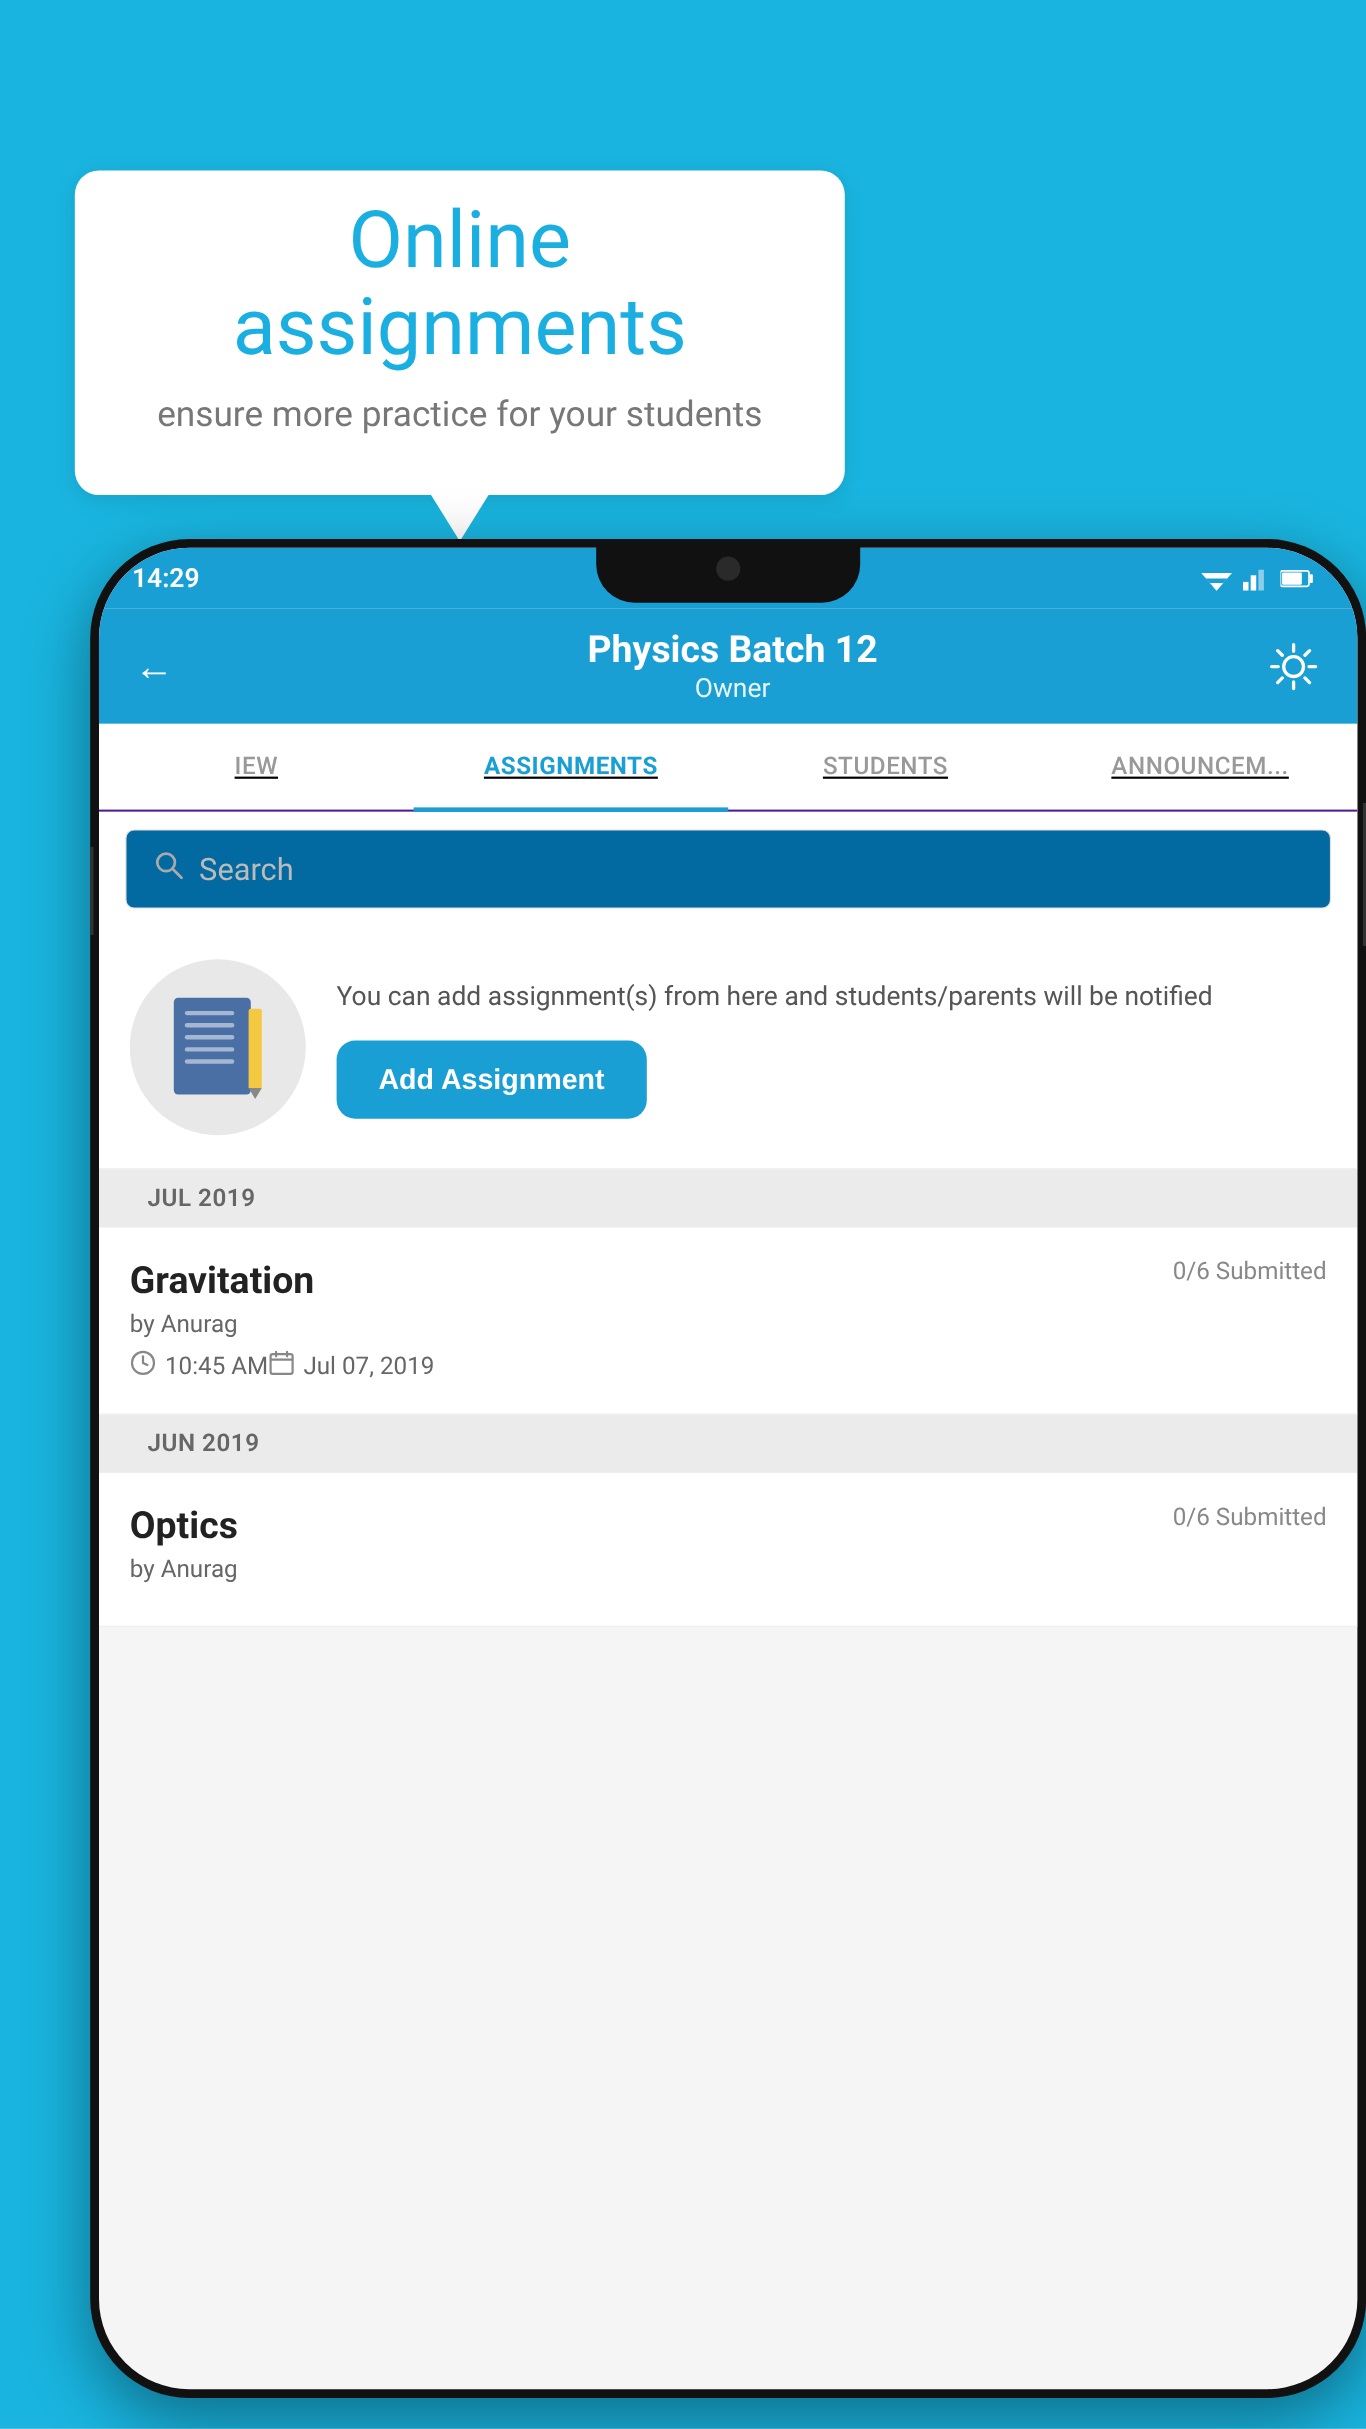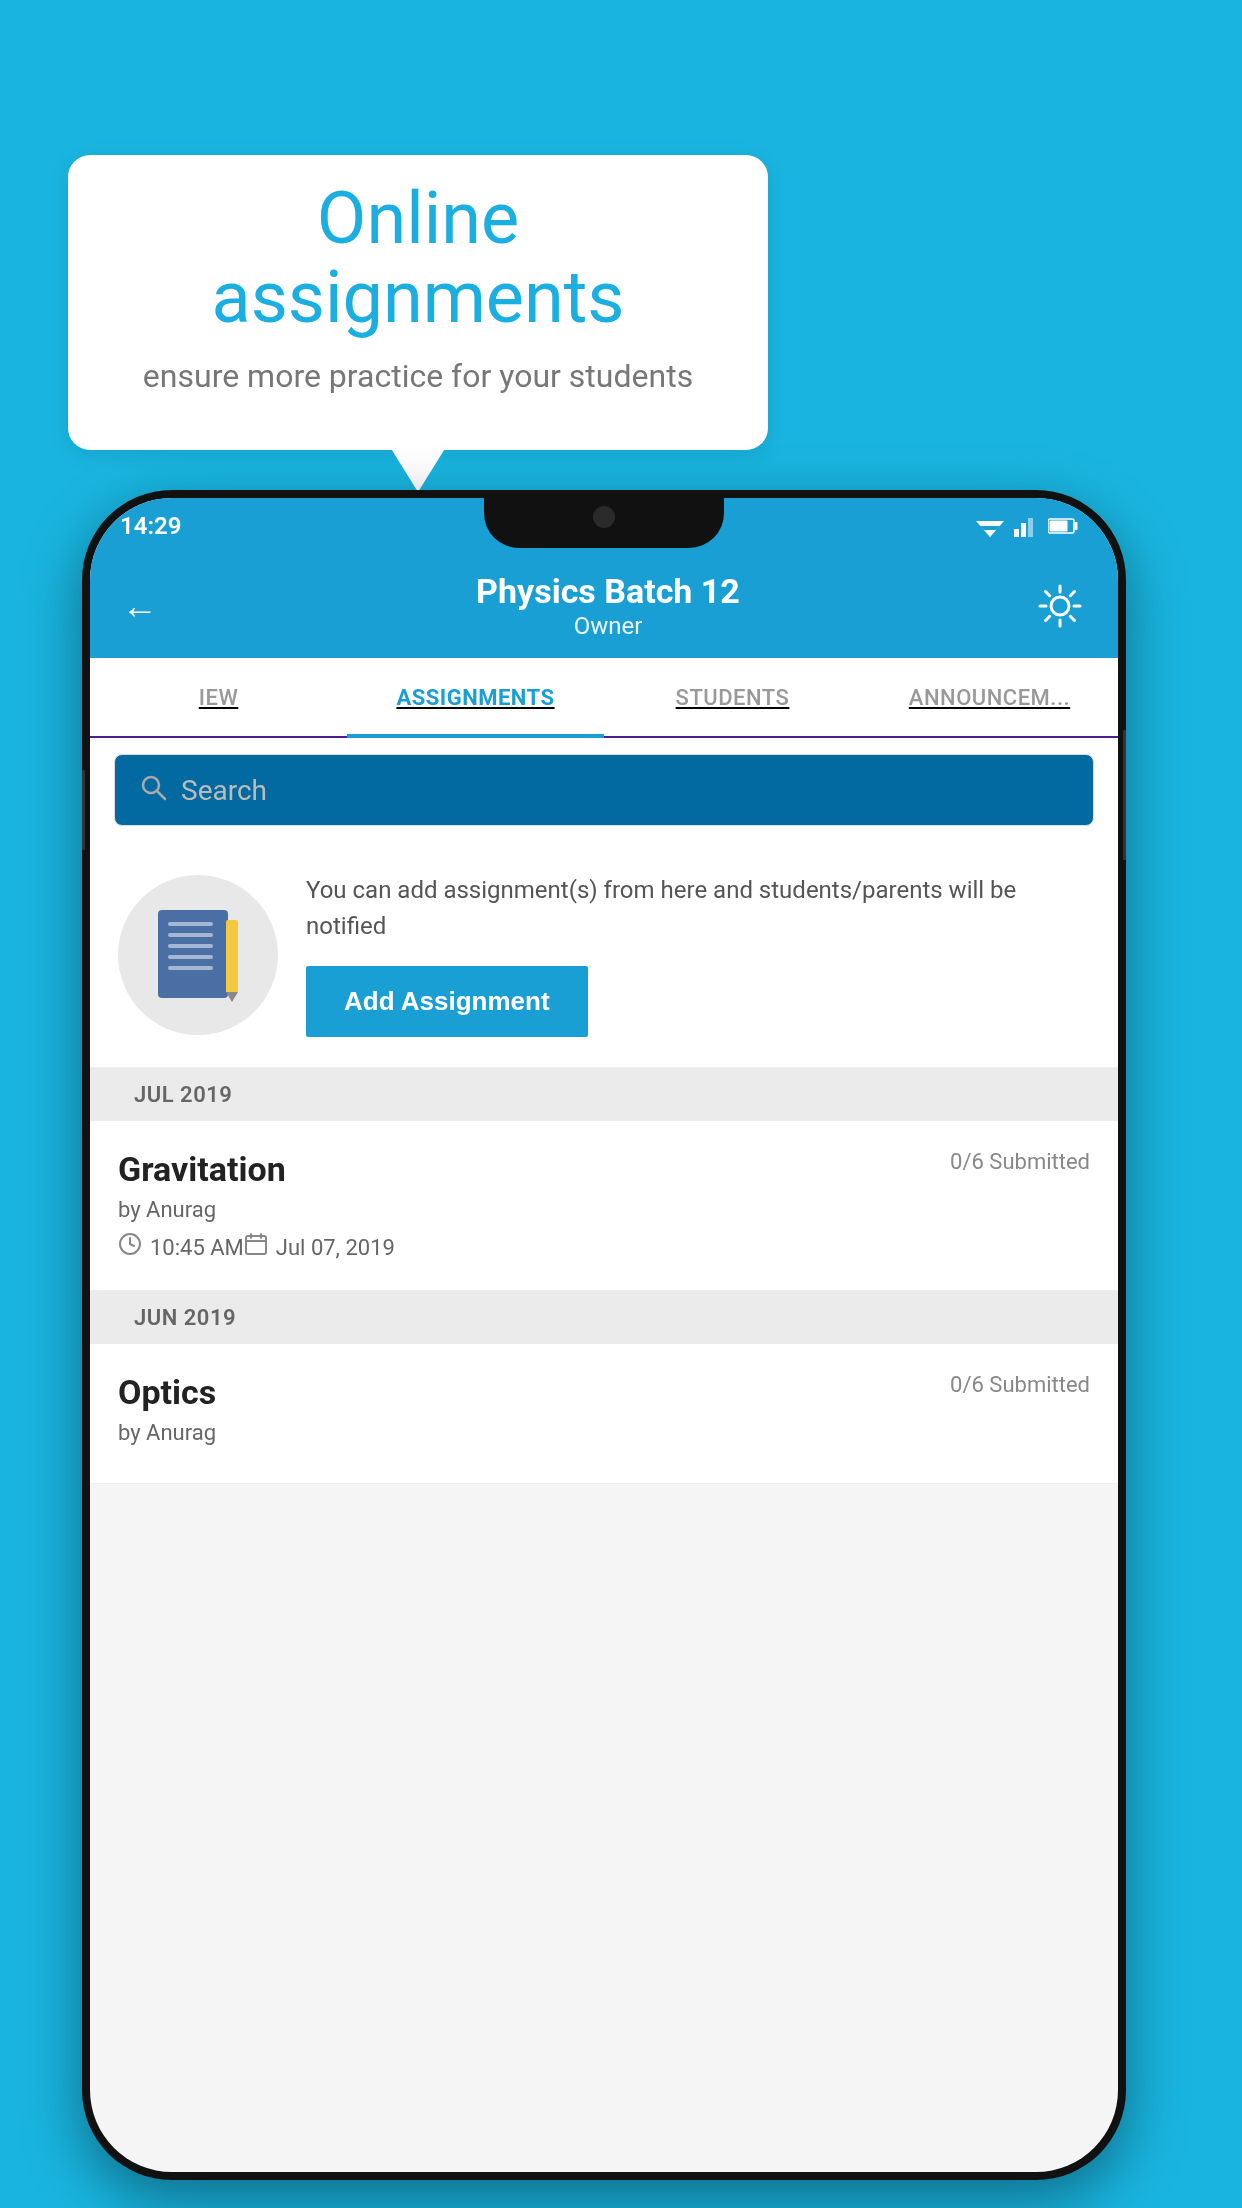--- a/index.html
+++ b/index.html
@@ -54,21 +54,21 @@
       color: #777;
       text-align: center;
       font-weight: 400;
     }
 
     
     .phone-frame {
       position: absolute;
       top: 490px;
       left: 82px;
-      width: 1044px;
+      width: 1160px;
       height: 1690px;
       background: #111;
       border-radius: 90px;
       box-shadow: 0 20px 60px rgba(0,0,0,0.4);
       overflow: hidden;
     }
 
     
     .phone-notch {
       position: absolute;
@@ -318,21 +318,21 @@
       font-size: 24px;
       color: #555;
       line-height: 1.5;
       margin-bottom: 22px;
     }
 
     .add-assignment-btn {
       background: #1a9fd4;
       color: white;
       border: none;
-      border-radius: 2px;
+      border-radius: 17px;
       padding: 20px 38px;
       font-size: 26px;
       font-weight: 600;
       cursor: pointer;
     }
 
     
     .section-header {
       background: #ebebeb;
       padding: 14px 44px;

